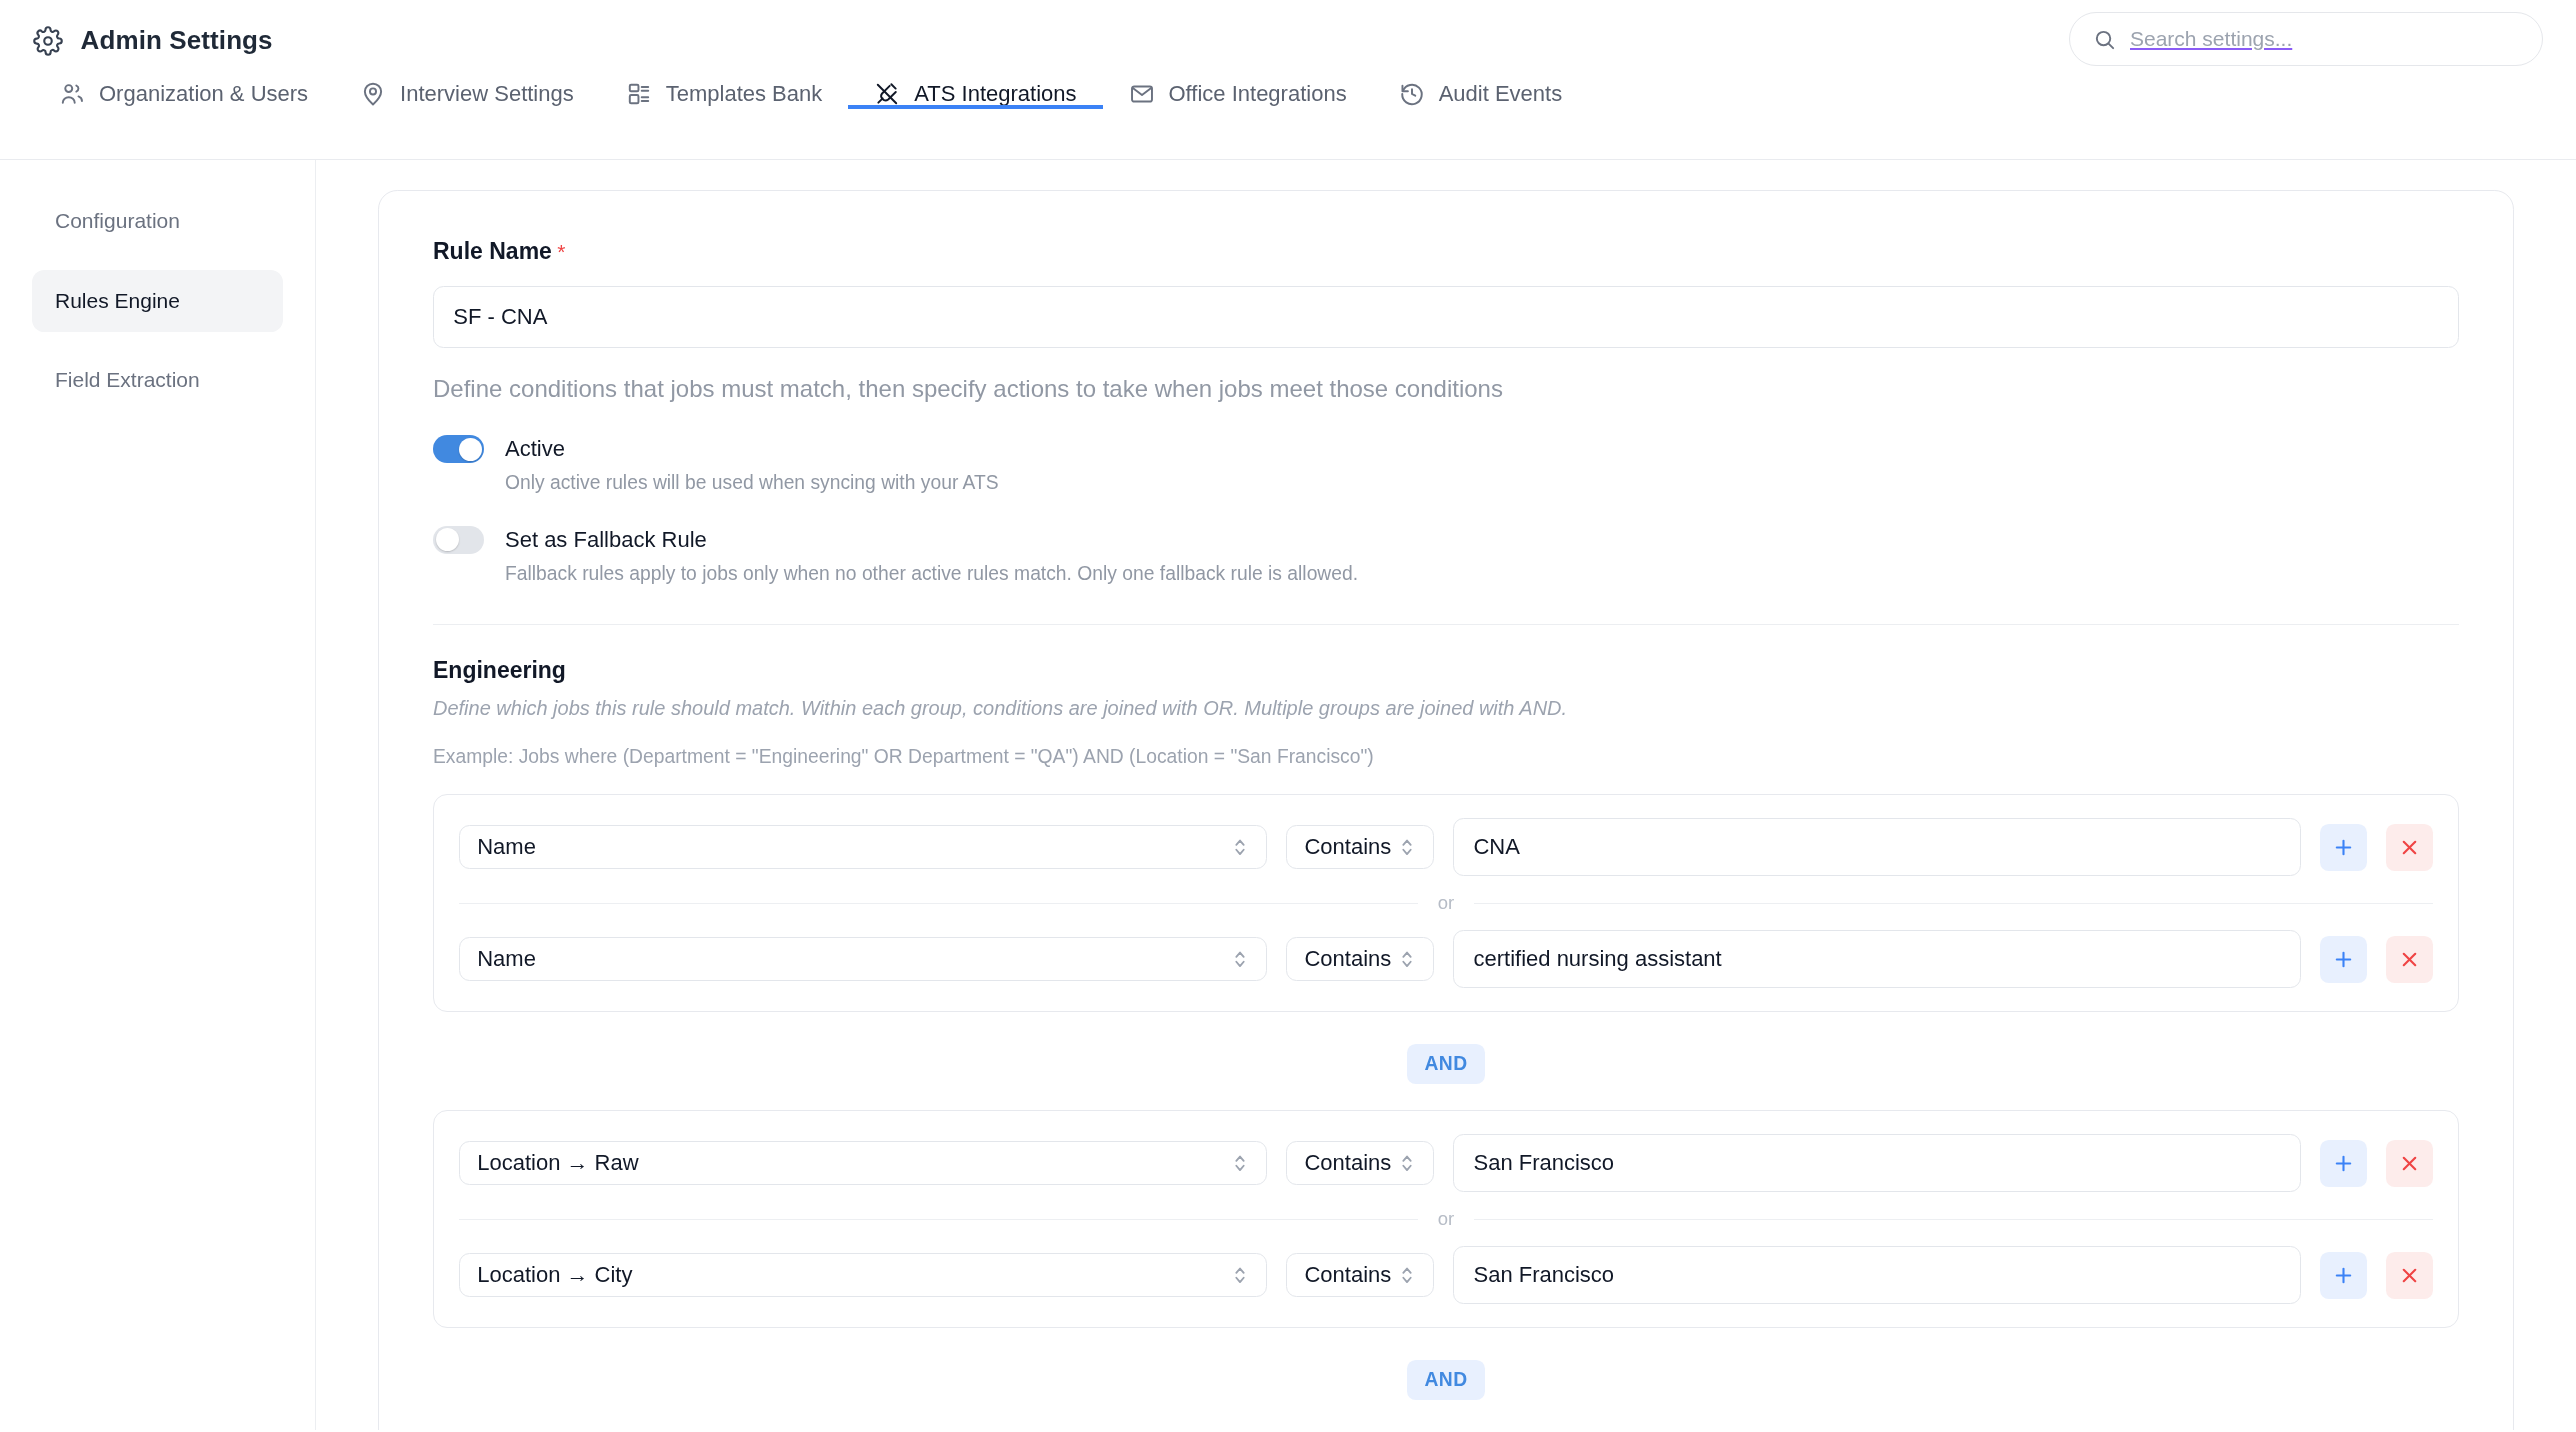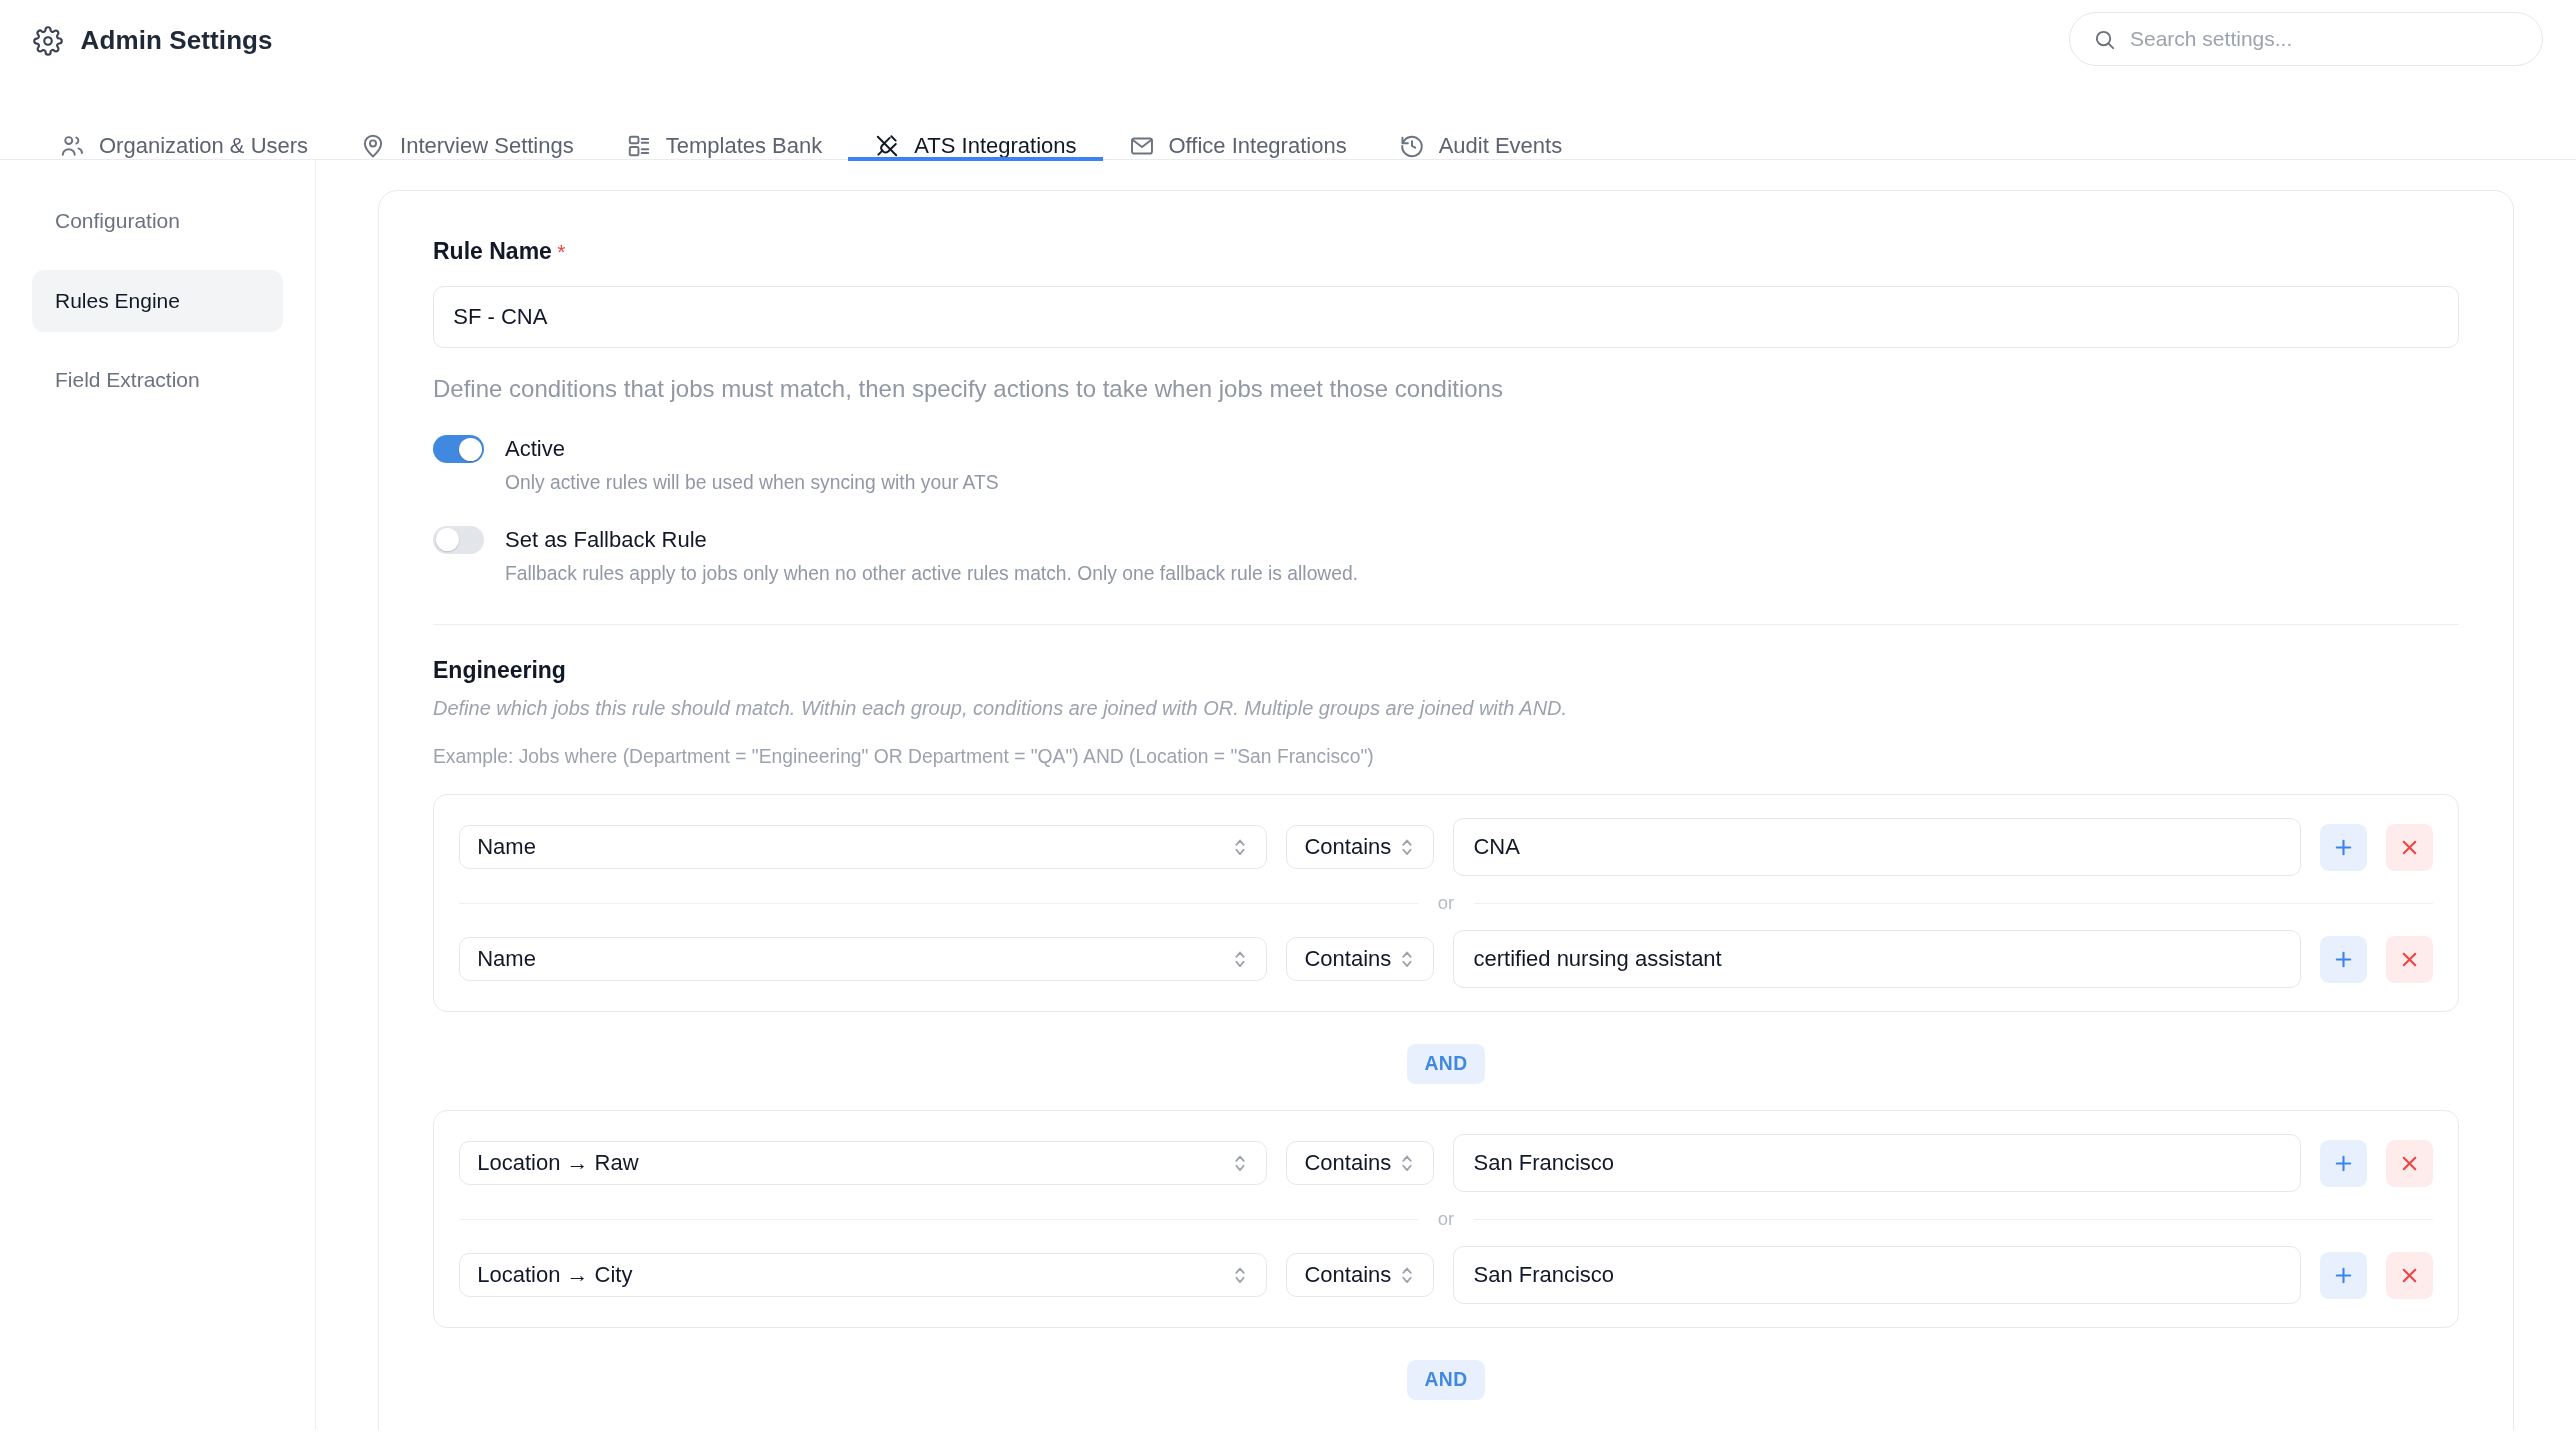--- a/index.html
+++ b/index.html
@@ -28,28 +28,28 @@
     width: 474px; height: 54px;
     border: 0.9px solid #e5e7eb; border-radius: 878px;
     background: #fff;
     display: flex; align-items: center;
     padding: 0 23px; gap: 14px;
   }
   .search-icon { width: 23px; height: 23px; color: #6b7280; flex: 0 0 auto; }
   .search-input {
     border: none; outline: none; background: transparent;
     font-family: "Liberation Sans", sans-serif;
-    font-size: 21px; color: #15803d; width: 100%;
+    font-size: 21px; color: #8b5cf6; width: 100%; text-decoration: underline;
   }
   .search-input::placeholder { color: #9ca3af; }
 
   
   .tabbar {
     height: 79px;
-    display: flex; align-items: flex-end;
+    display: flex; align-items: flex-start;
     padding: 0 33px;
     border-bottom: 1.8px solid #e9ebef;
   }
   .tab {
     display: flex; align-items: center; gap: 14px;
     padding: 0 26px;
     font-size: 22px; color: #5b6270;
     position: relative;
     cursor: pointer;
     white-space: nowrap;

